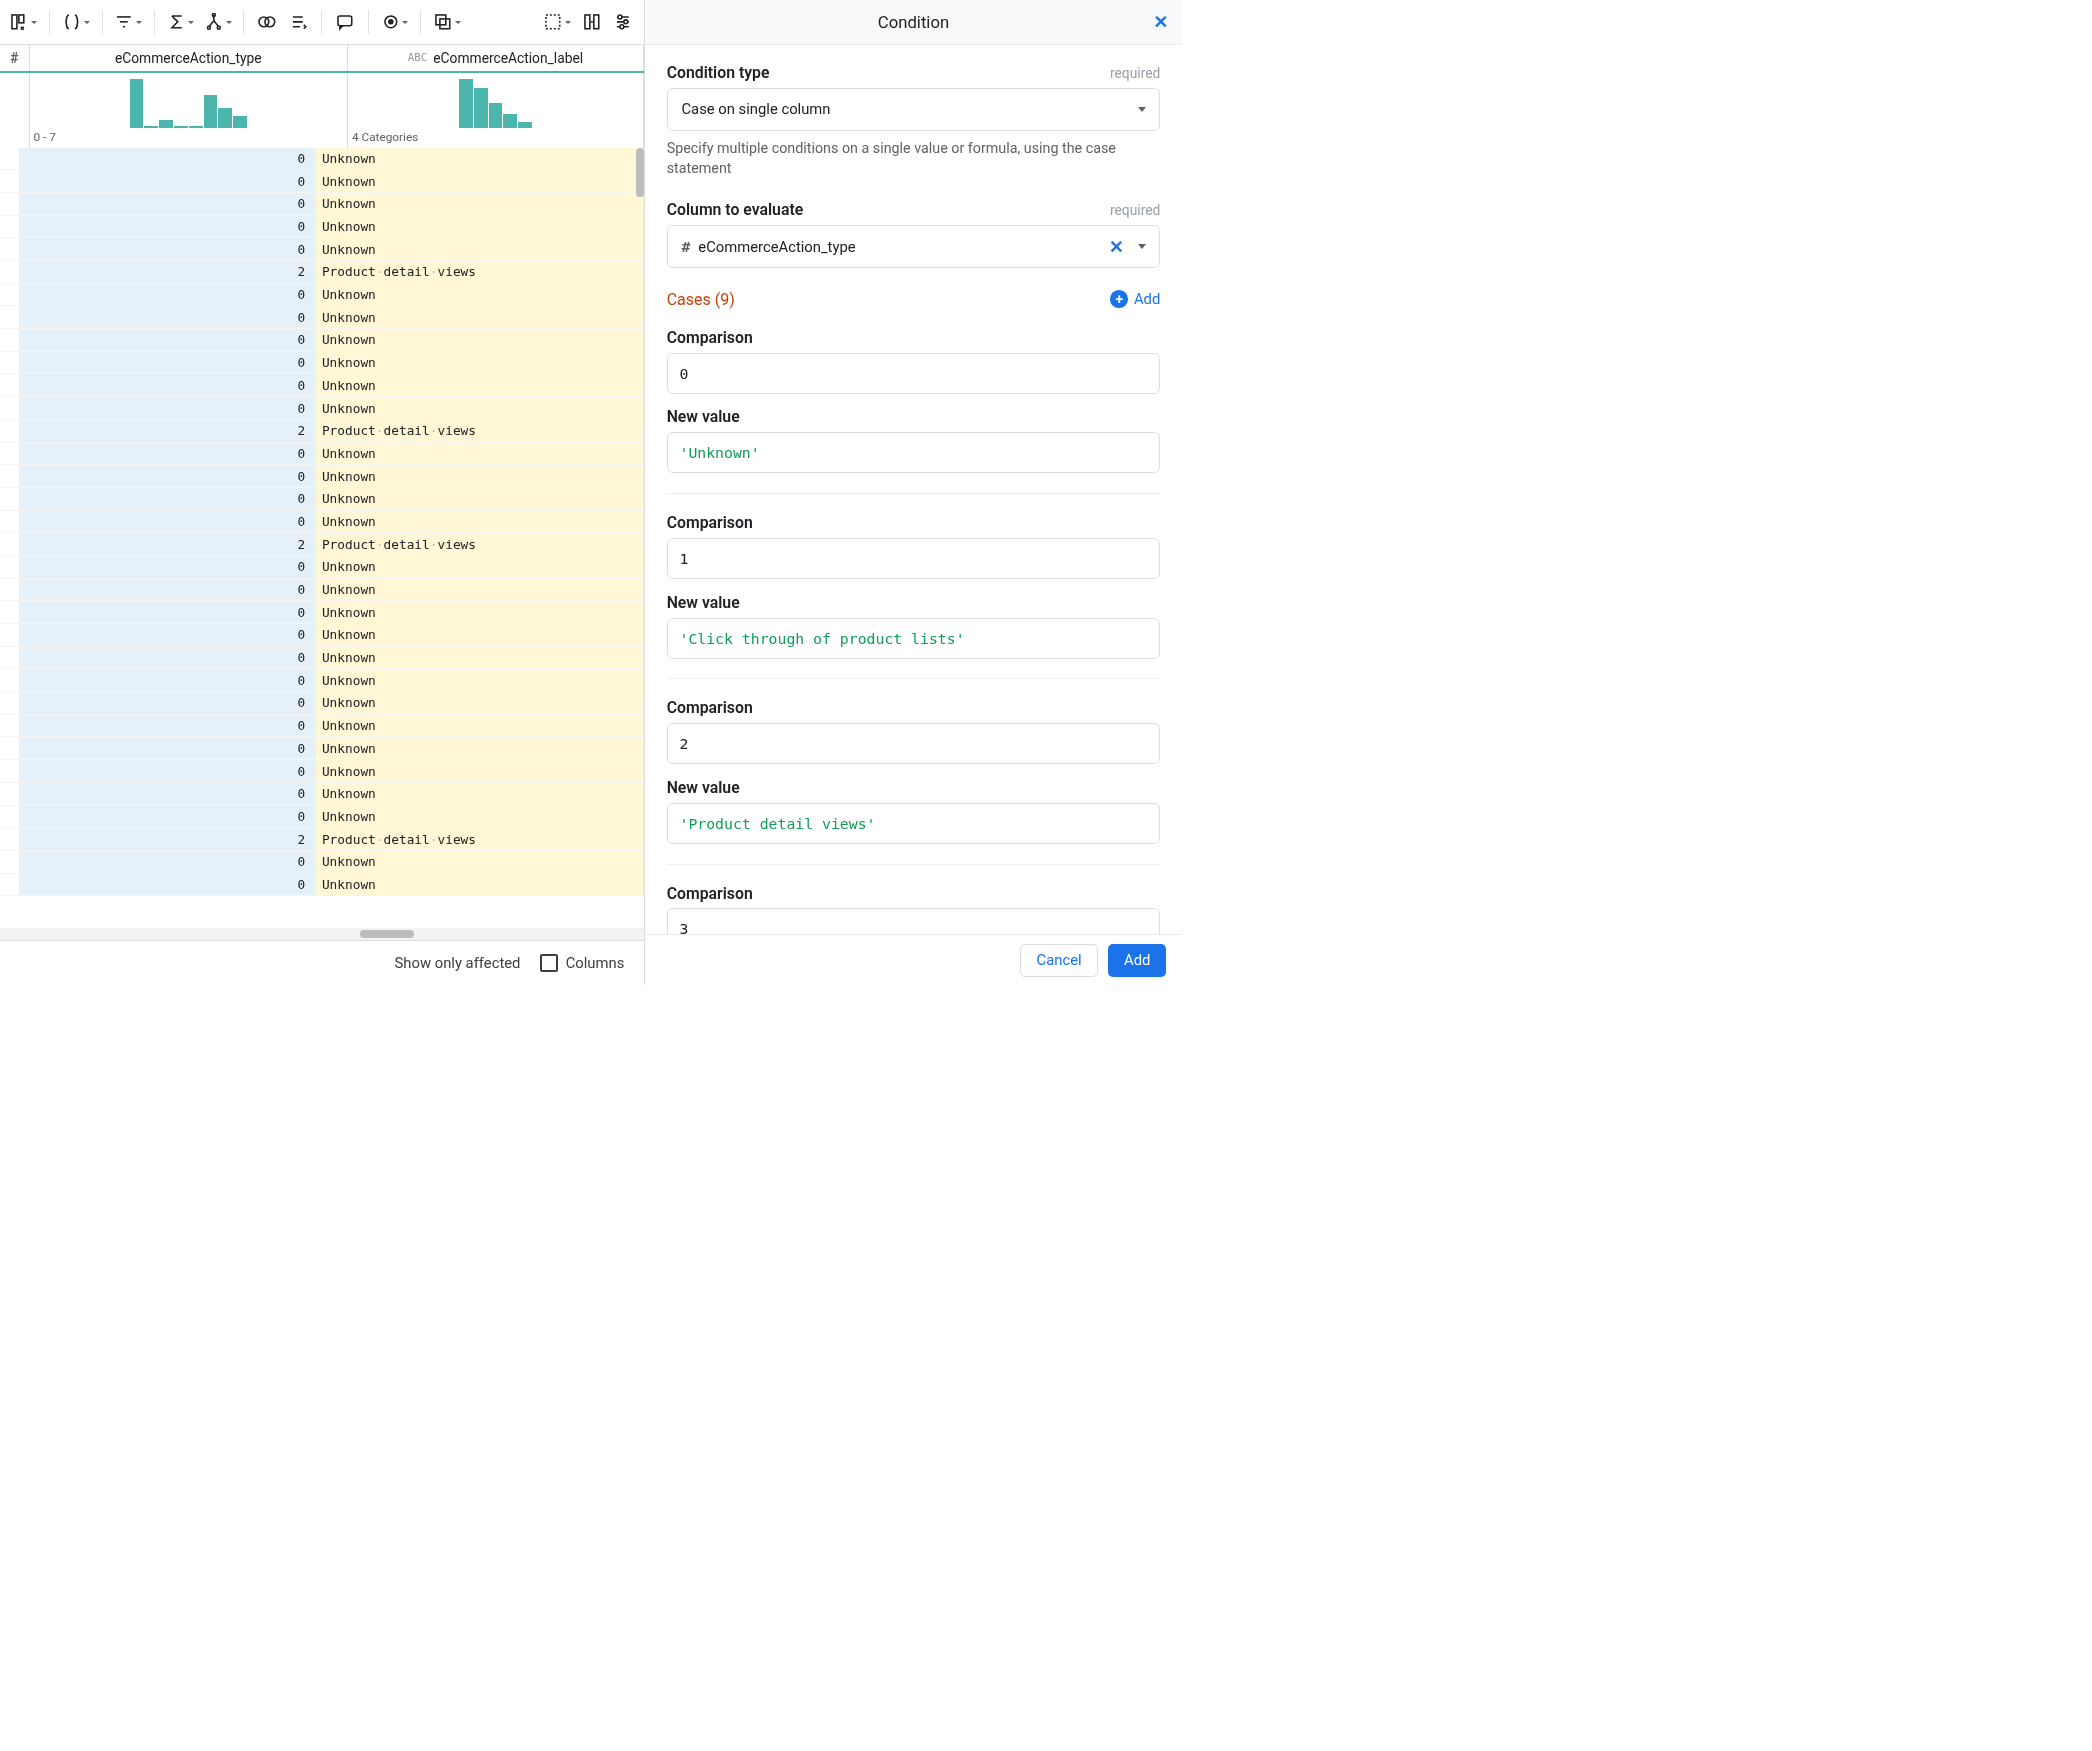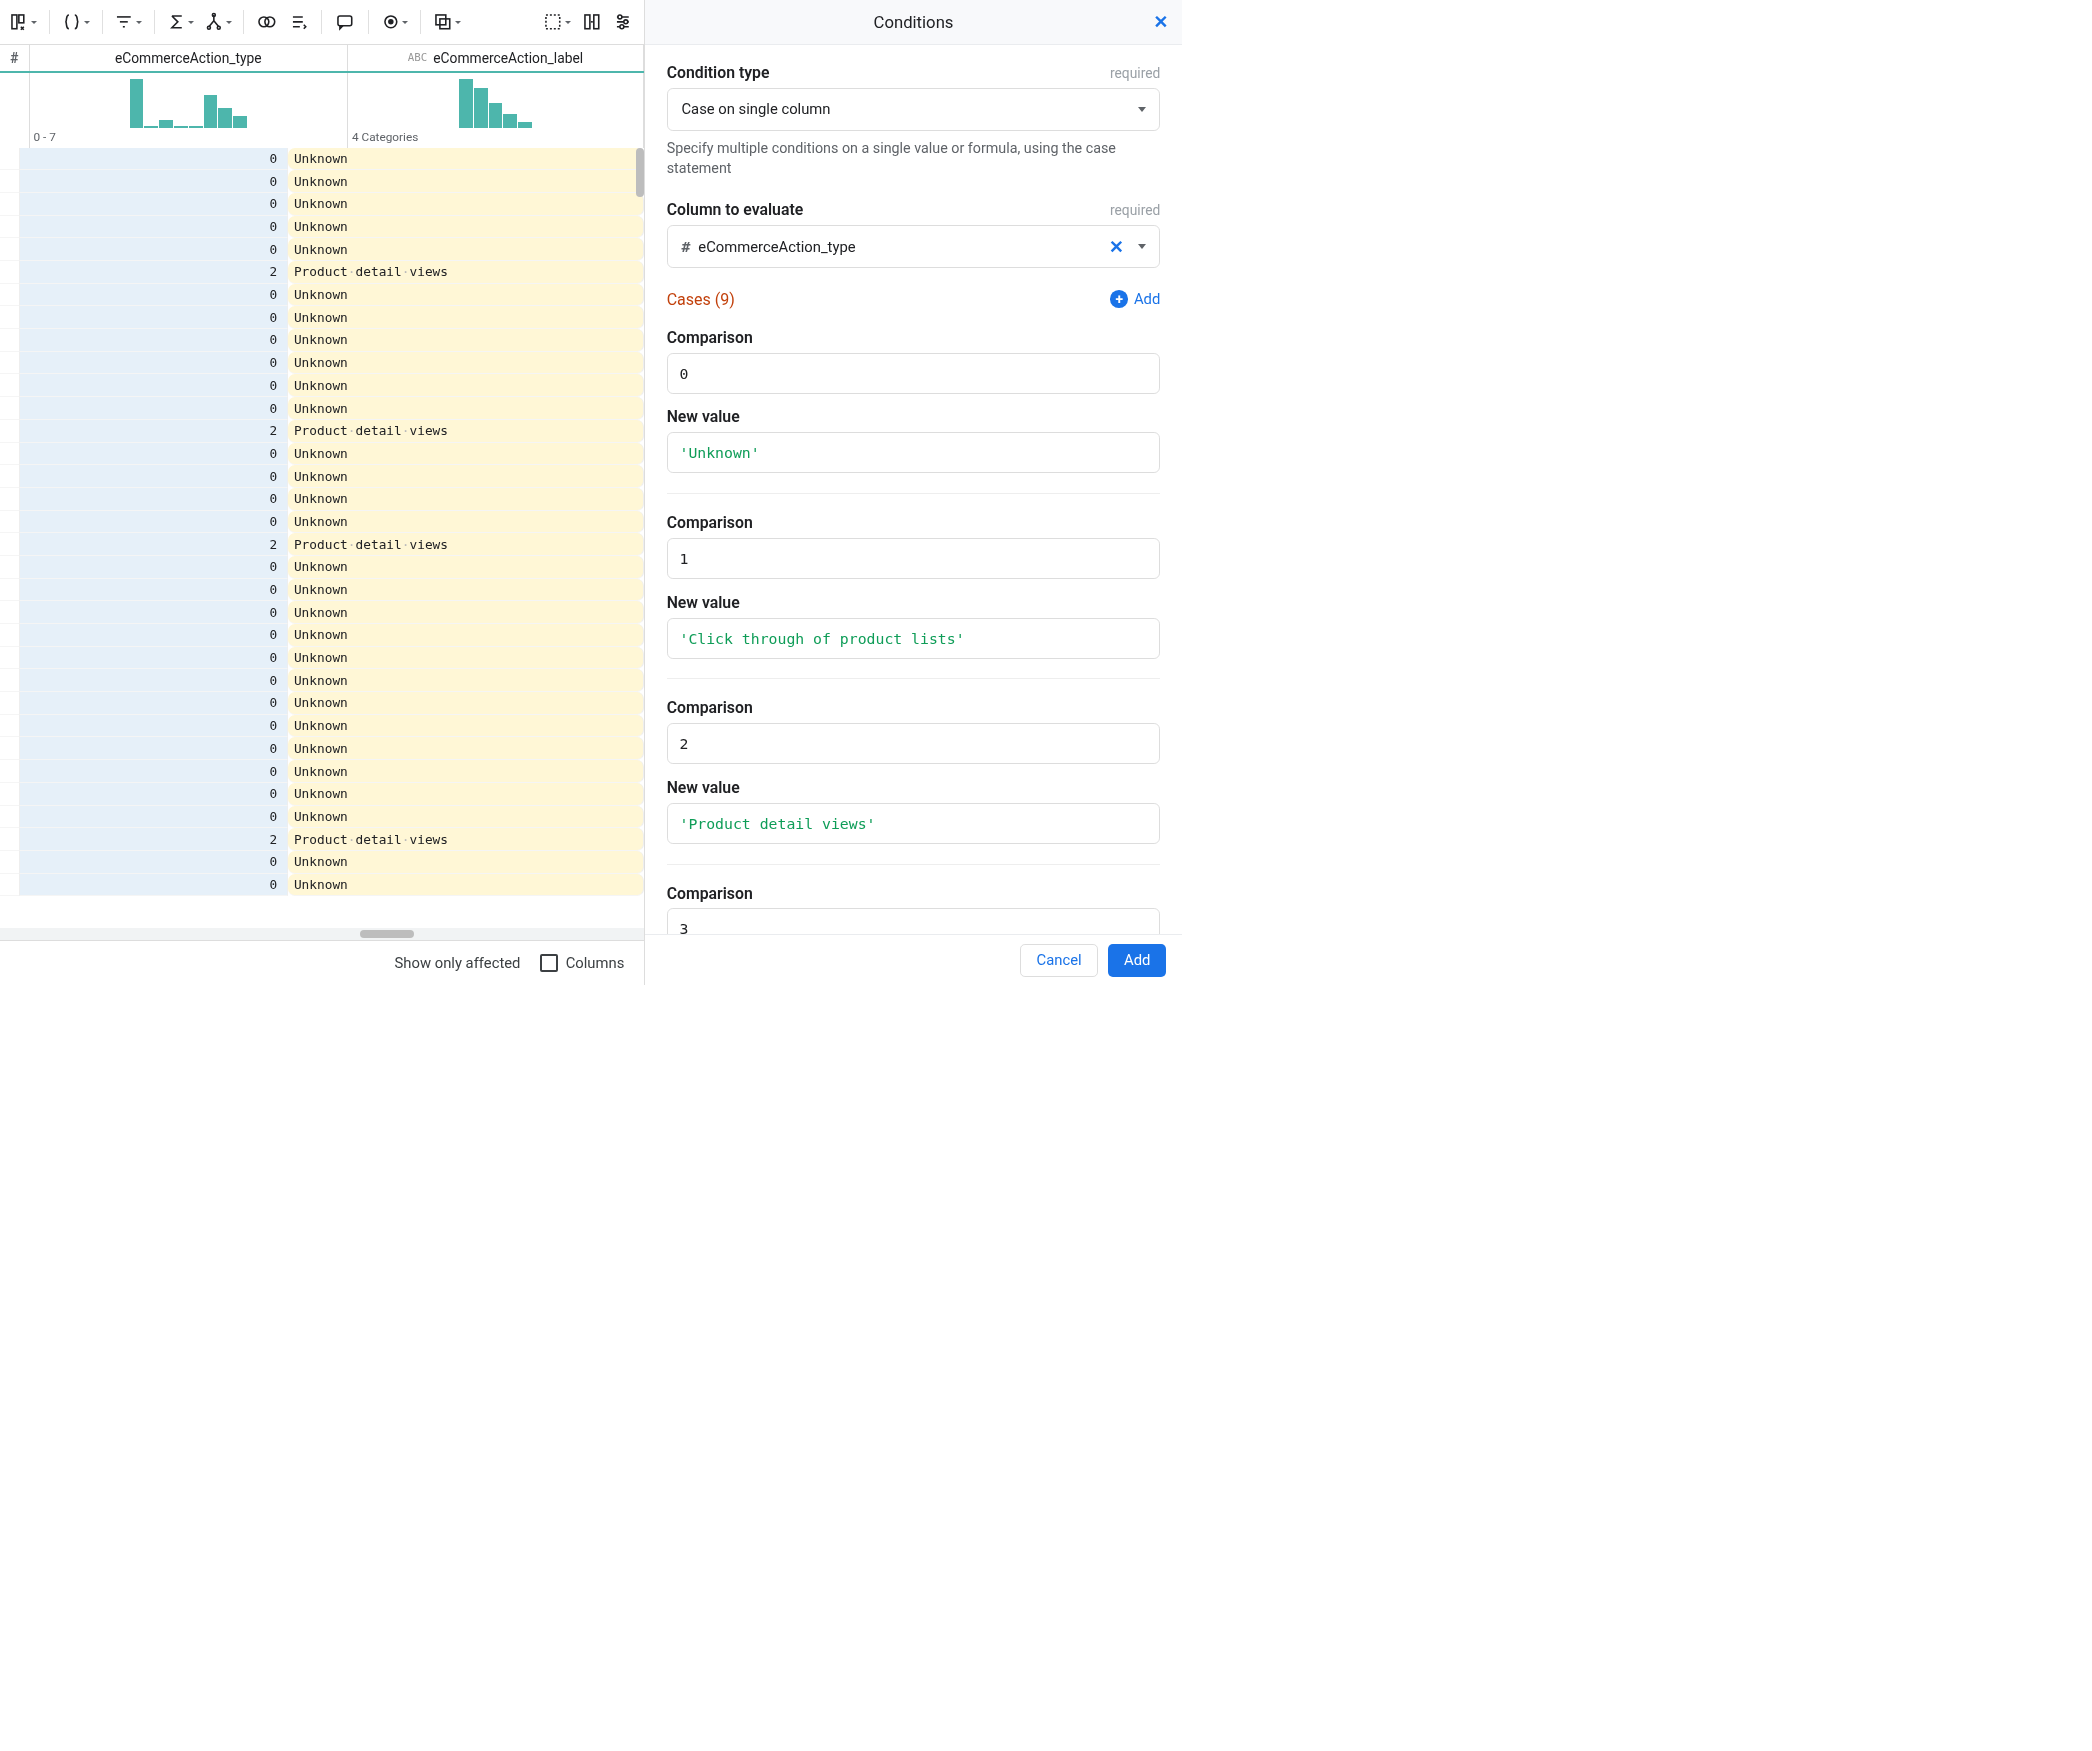--- a/index.html
+++ b/index.html
@@ -46,21 +46,21 @@
   .cprev { width:296px; }
   .bars { display:flex; align-items:flex-end; height:51px; gap:1px; justify-content:center; }
   .bar { background:var(--teal); }
   .cstat { font-size:11.8px; color:#5f6368; margin-top:2px; }
 
   .grid-body { flex:1; overflow-y:auto; position:relative; }
   .row { display:flex; height:22.7px; font-family: 'Menlo','Consolas',monospace; font-size:12.8px; }
   .row > div { border-right:1px solid #eee; border-bottom:1px solid #f5f5f5; display:flex; align-items:center; }
   .rnarrow { width:19.7px; }
   .rsrc { flex:1; justify-content:flex-end; padding-right:9.9px; background:var(--src-bg); }
-  .rprev { width:356px; padding-left:5.9px; background:var(--preview-bg);border-radius:7px; }
+  .rprev { width:328px; padding-left:5.9px; background:var(--preview-bg); }
   .dotspan .dot { color:#bbb; }
 
   .hscroll { height:11.8px; background:#f1f3f4; position:relative; }
   .hscroll-thumb { position:absolute; left:360px; top:2px; width:54px; height:7.9px; background:#bdbdbd; border-radius:3.9px; }
 
   .footer { height:45px; display:flex; align-items:center; justify-content:flex-end; gap:19.7px; padding:0 19.7px; border-top:1px solid var(--border); font-size:14.8px; color:#3c4043; }
   .footer .cb { width:17.7px; height:17.7px; border:2px solid #3c4043; border-radius:2px; display:inline-block; }
 
   
   .right { flex:1; display:flex; flex-direction:column; background:#fff; }
@@ -499,21 +499,21 @@
     <span>Show only affected</span>
     <label style="display:flex;align-items:flex-start;gap:7.9px;">
       <span class="cb"></span>
       <span>Columns</span>
     </label>
   </div>
 </div>
 
 <div class="right">
   <div class="panel-head">
-    <div class="panel-title">Conditions</div>
+    <div class="panel-title">Condition</div>
     <div class="panel-close">✕</div>
   </div>
 
   <div class="panel-body">
     <div class="field-label-row">
       <span class="field-label">Condition type</span>
       <span class="req">required</span>
     </div>
     <div class="select">
       <span>Case on single column</span>

